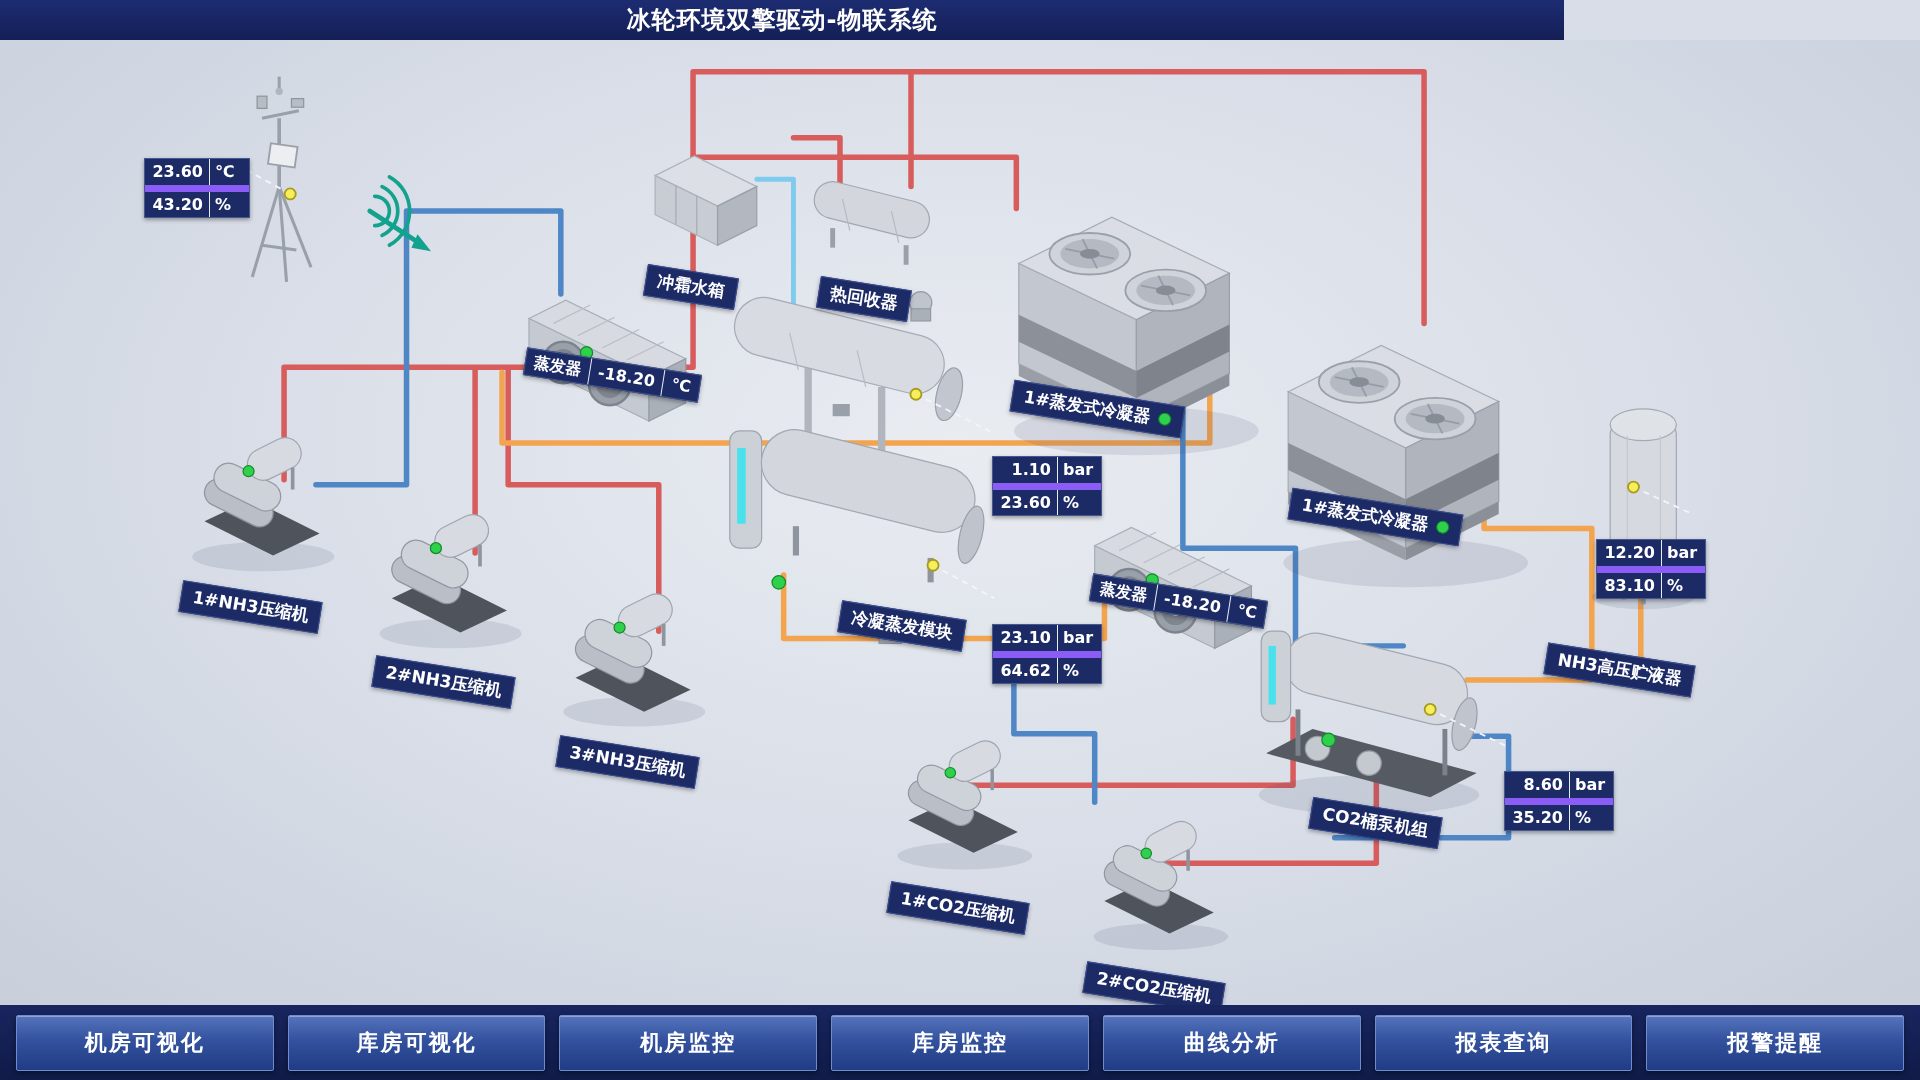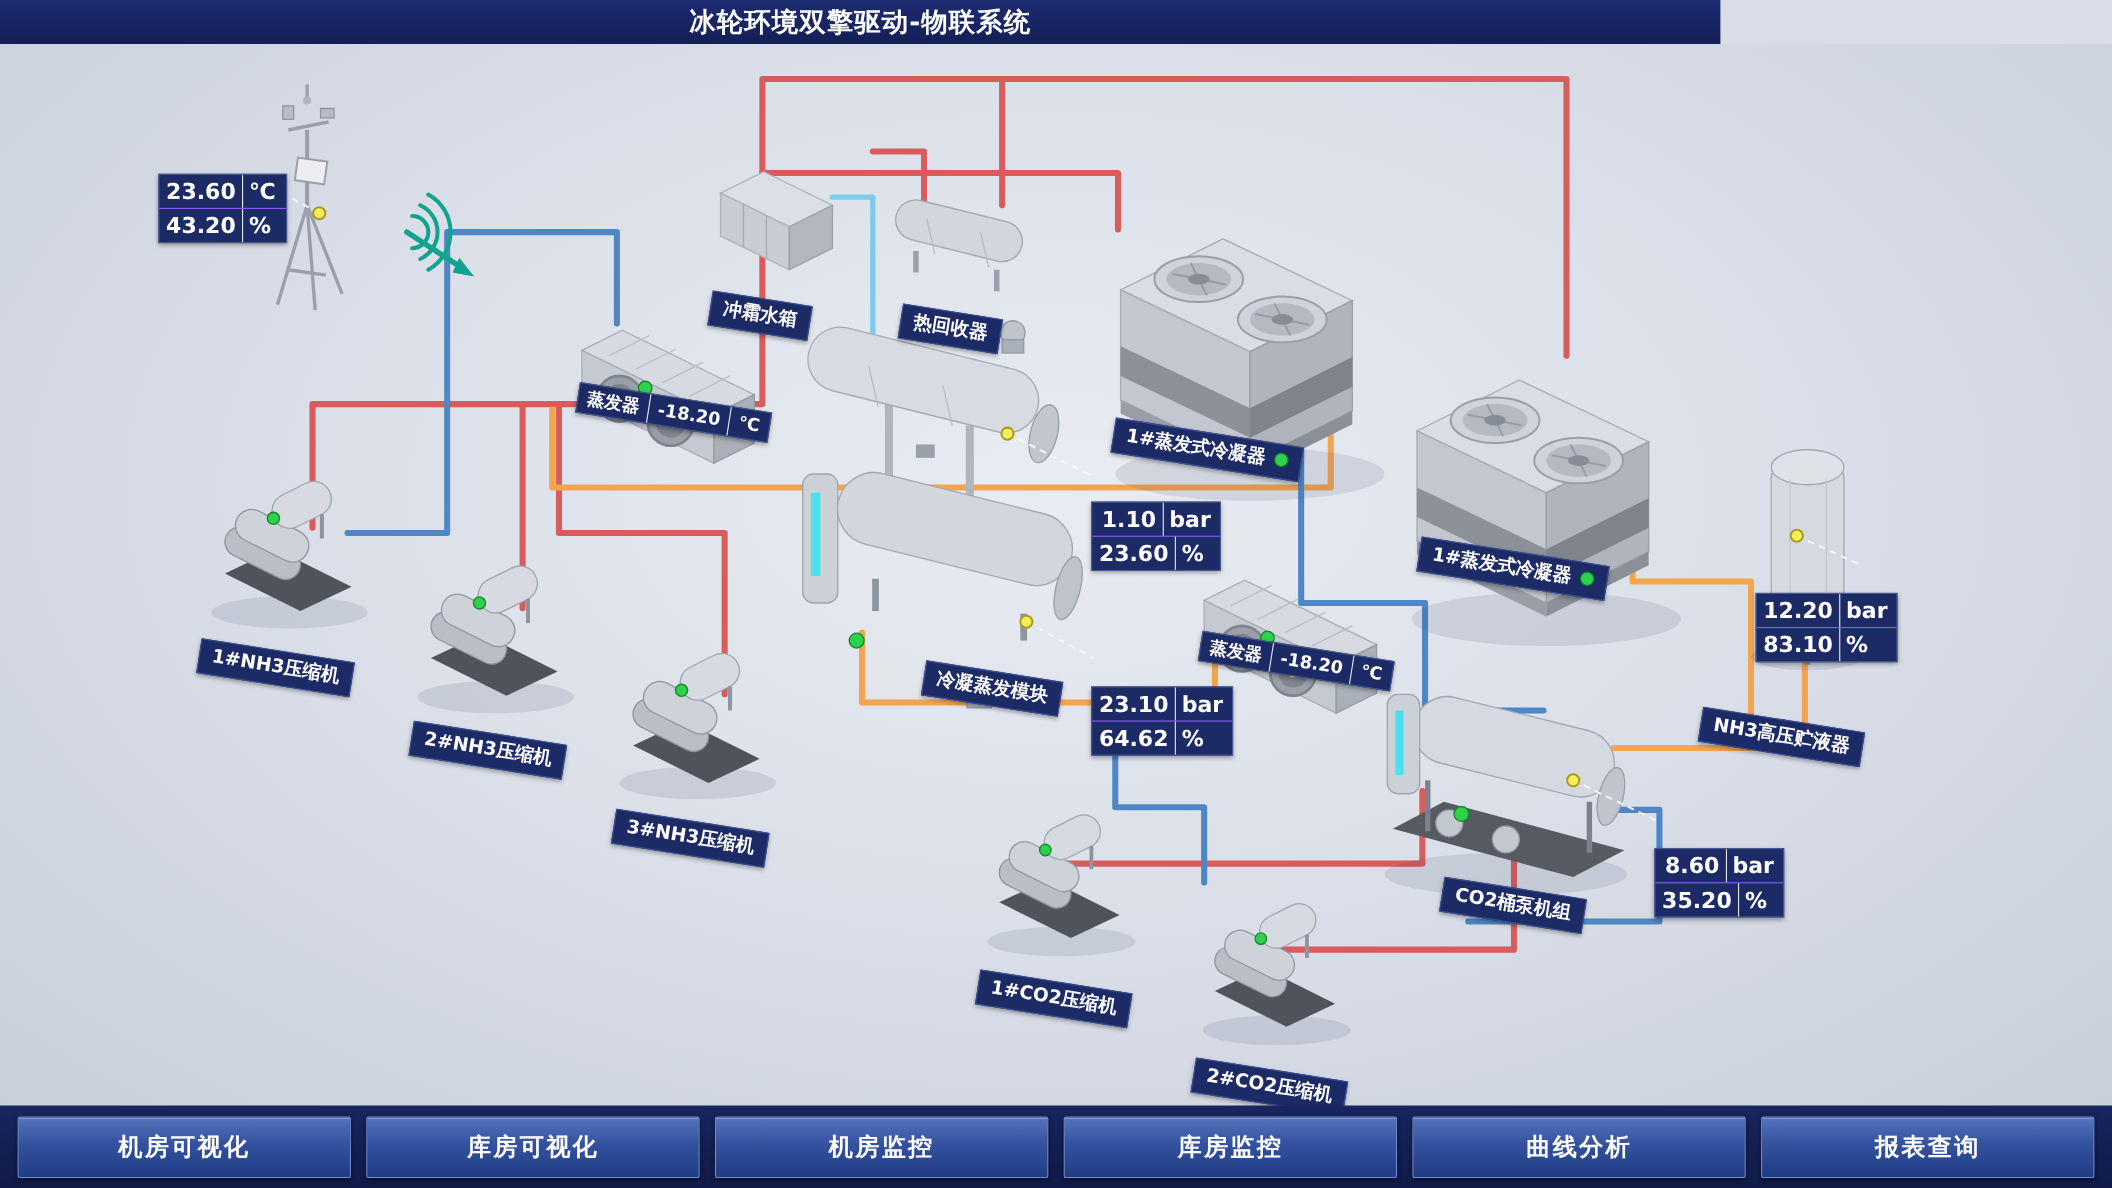--- a/index.html
+++ b/index.html
@@ -27,24 +27,24 @@
     padding:5px 11px;transform:rotate(9deg);white-space:nowrap;
     border:1px solid #3a4d92;box-shadow:0 2px 4px rgba(0,0,0,.35);line-height:1.15;
   }
   .plate .dot{
     display:inline-block;width:11px;height:11px;border-radius:50%;
     background:#2ed04c;border:1px solid #0f8a28;margin-left:8px;vertical-align:-1px;
   }
   
   .vbox{
     position:absolute;background:#1c2a66;border:1px solid #46598f;color:#fff;
-    font-weight:bold;font-size:20px;box-shadow:0 2px 4px rgba(0,0,0,.35);line-height:1.1;
+    font-weight:bold;font-size:16px;box-shadow:0 2px 4px rgba(0,0,0,.35);line-height:1.1;
   }
   .vrow{display:flex;align-items:stretch;}
-  .vrow + .vrow{border-top:1px solid #8b5cf6;}
+  .vrow + .vrow{border-top:7px solid #8b5cf6;}
   .vbox .num{min-width:52px;text-align:right;padding:4px 6px;}
   .vbox .unit{border-left:1px solid #e8ecf4;padding:4px 8px 4px 5px;min-width:26px;}
   
   .combo{
     position:absolute;display:inline-flex;background:#1c2a66;border:1px solid #46598f;
     color:#fff;font-weight:bold;font-size:16px;transform:rotate(9deg);
     box-shadow:0 2px 4px rgba(0,0,0,.35);white-space:nowrap;line-height:1.1;
   }
   .combo span{padding:4px 8px;}
   .combo span + span{border-left:1px solid #e8ecf4;}
@@ -372,13 +372,14 @@
   </div>
 </div>
 
 <div class="bottom-bar">
   <div class="nav-btn">机房可视化</div>
   <div class="nav-btn">库房可视化</div>
   <div class="nav-btn">机房监控</div>
   <div class="nav-btn">库房监控</div>
   <div class="nav-btn">曲线分析</div>
   <div class="nav-btn">报表查询</div>
+  <div class="nav-btn">报警提醒</div>
 </div>
 
 </body></html>

